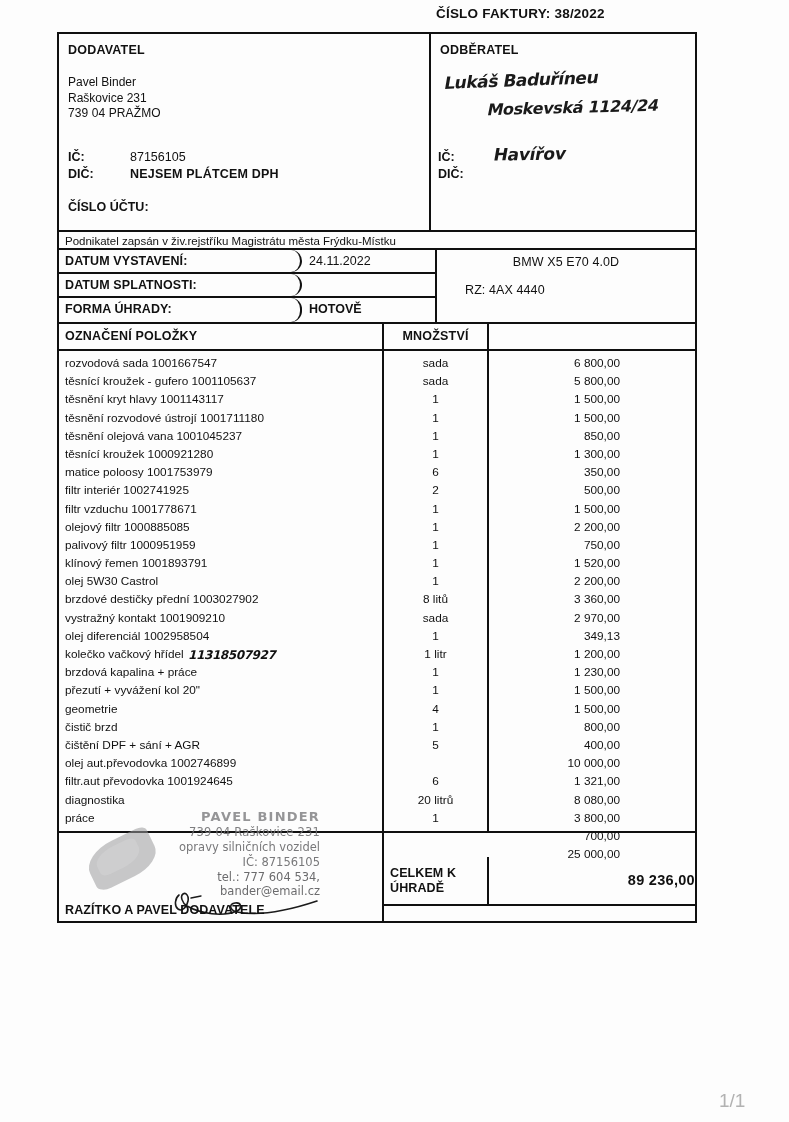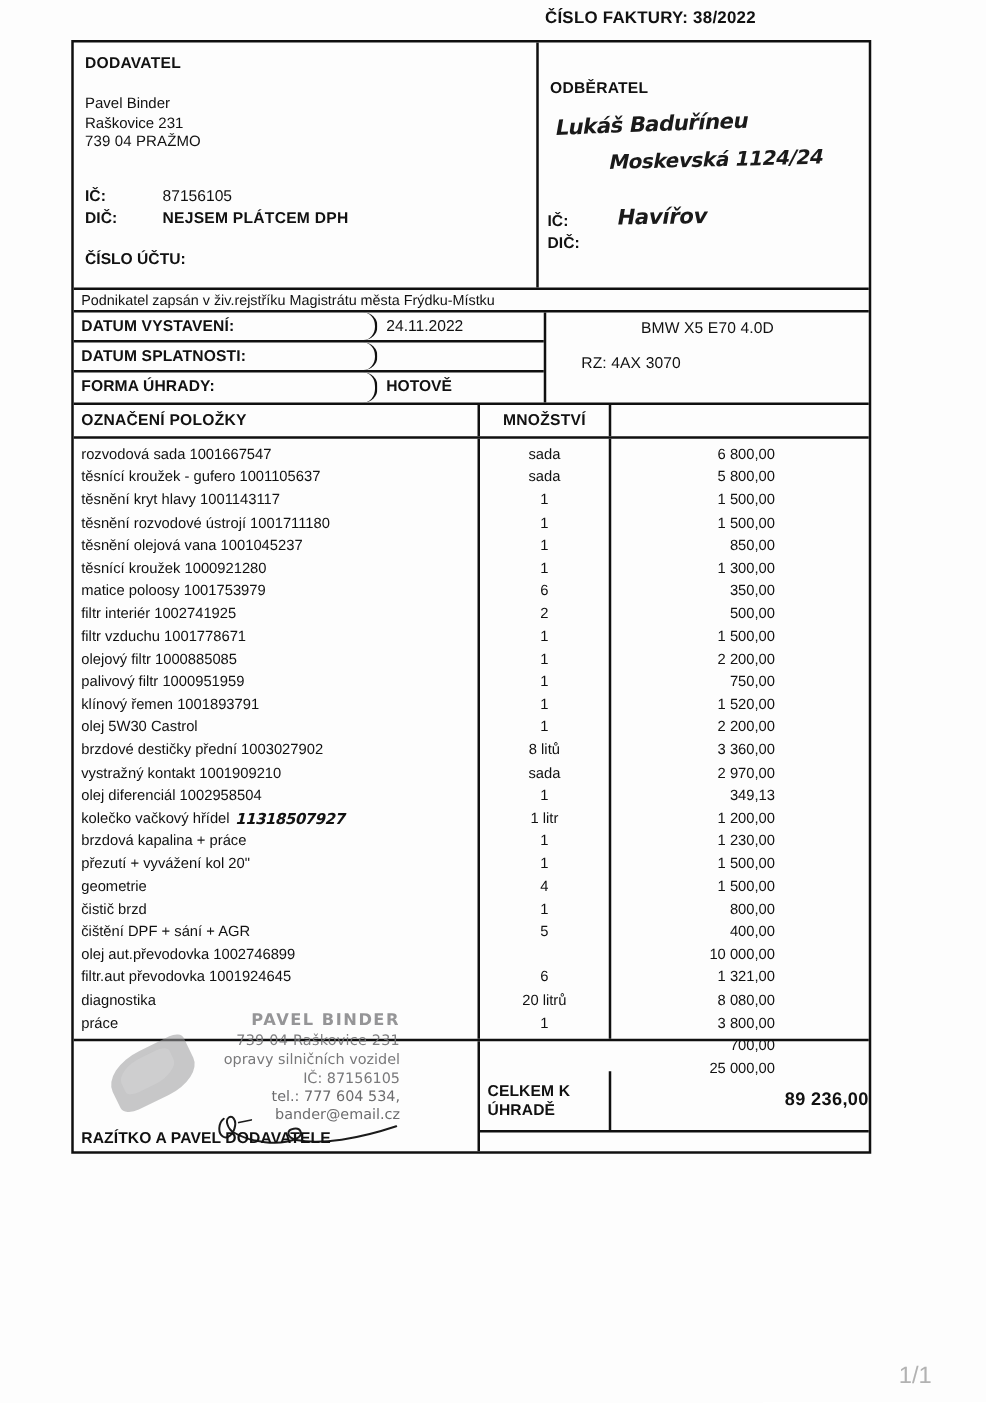--- a/index.html
+++ b/index.html
@@ -56,21 +56,20 @@
     box-sizing: border-box;
     position: relative;
     padding: 9px 0 0 9px;
   }
   .party-supplier {
     width: 372px;
     border-right: 2.5px solid #101010;
   }
   .party-customer {
     flex: 1;
-    margin-top: 20px;
   }
   .party-title {
     font-size: 12.5px;
     font-weight: bold;
     letter-spacing: 0.2px;
   }
   .supplier-lines {
     margin-top: 18px;
     font-size: 12px;
     line-height: 15.5px;
@@ -494,21 +493,21 @@
 
       <div class="meta-row">
         <div class="meta-label">FORMA ÚHRADY:</div>
         <div class="meta-value bold">HOTOVĚ</div>
       </div>
 
     </div>
 
     <div class="meta-right">
       <div class="vehicle-model">BMW X5 E70 4.0D</div>
-      <div class="vehicle-plate">RZ: 4AX 3070</div>
+      <div class="vehicle-plate">RZ: 4AX 4440</div>
     </div>
   </div>
 
   <div class="items-head">
     <div class="col-desc">OZNAČENÍ POLOŽKY</div>
     <div class="col-qty">MNOŽSTVÍ</div>
     <div class="col-price"></div>
   </div>
 
   <div class="items-body">

